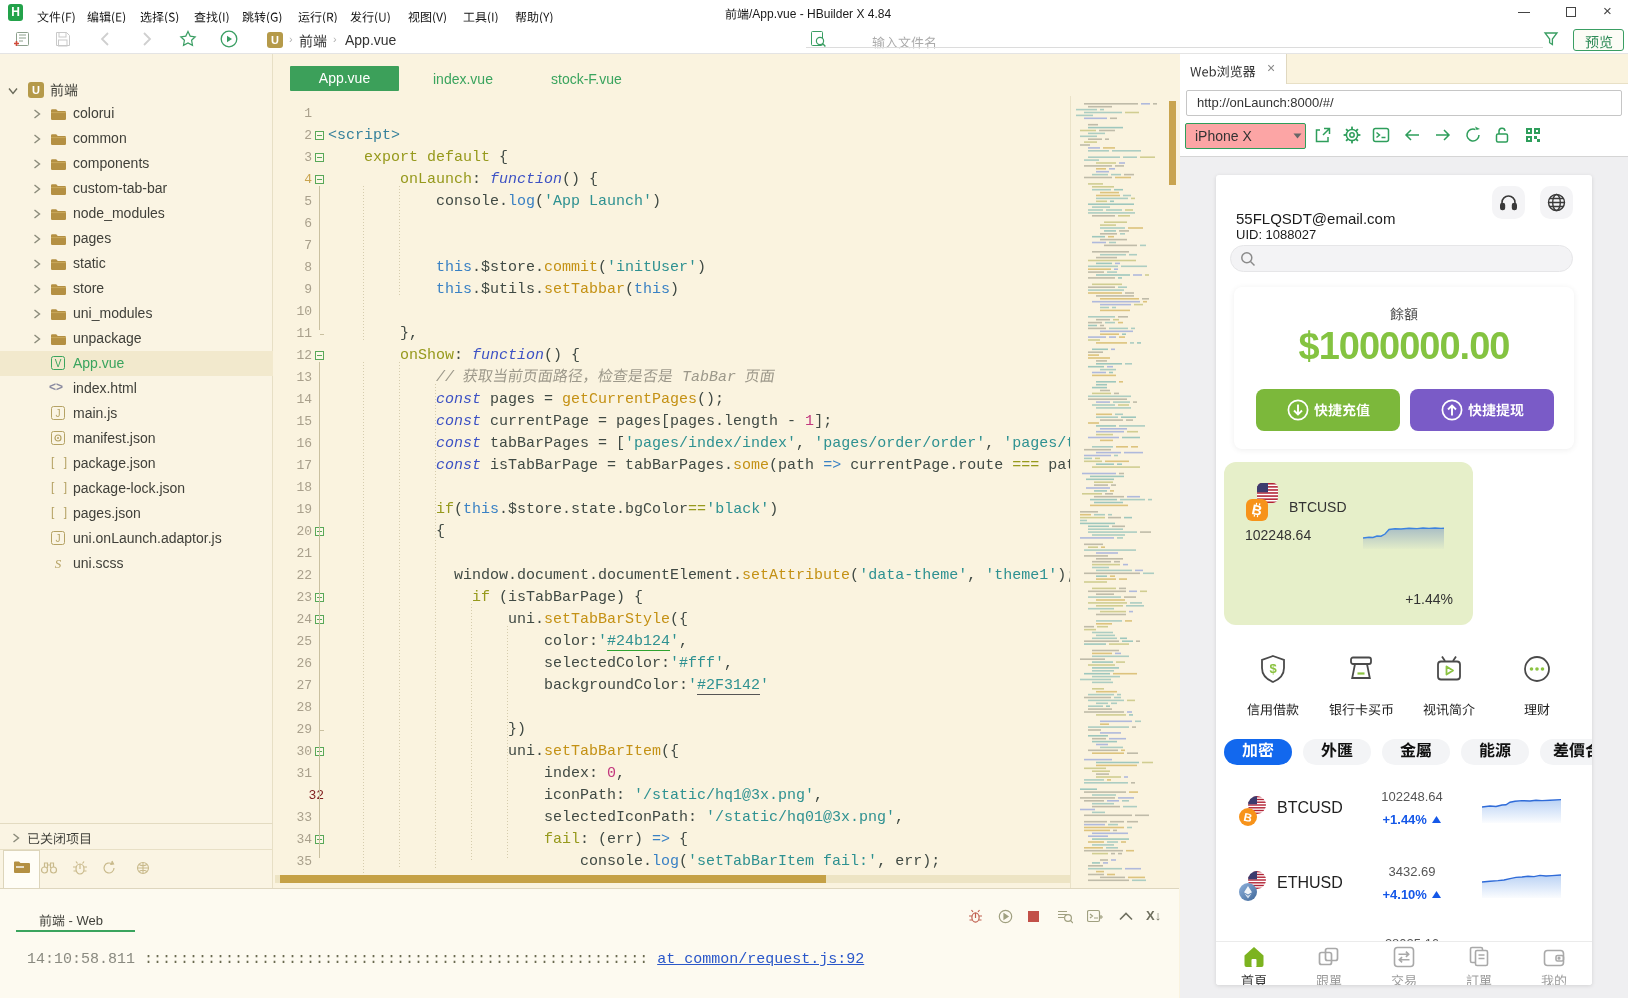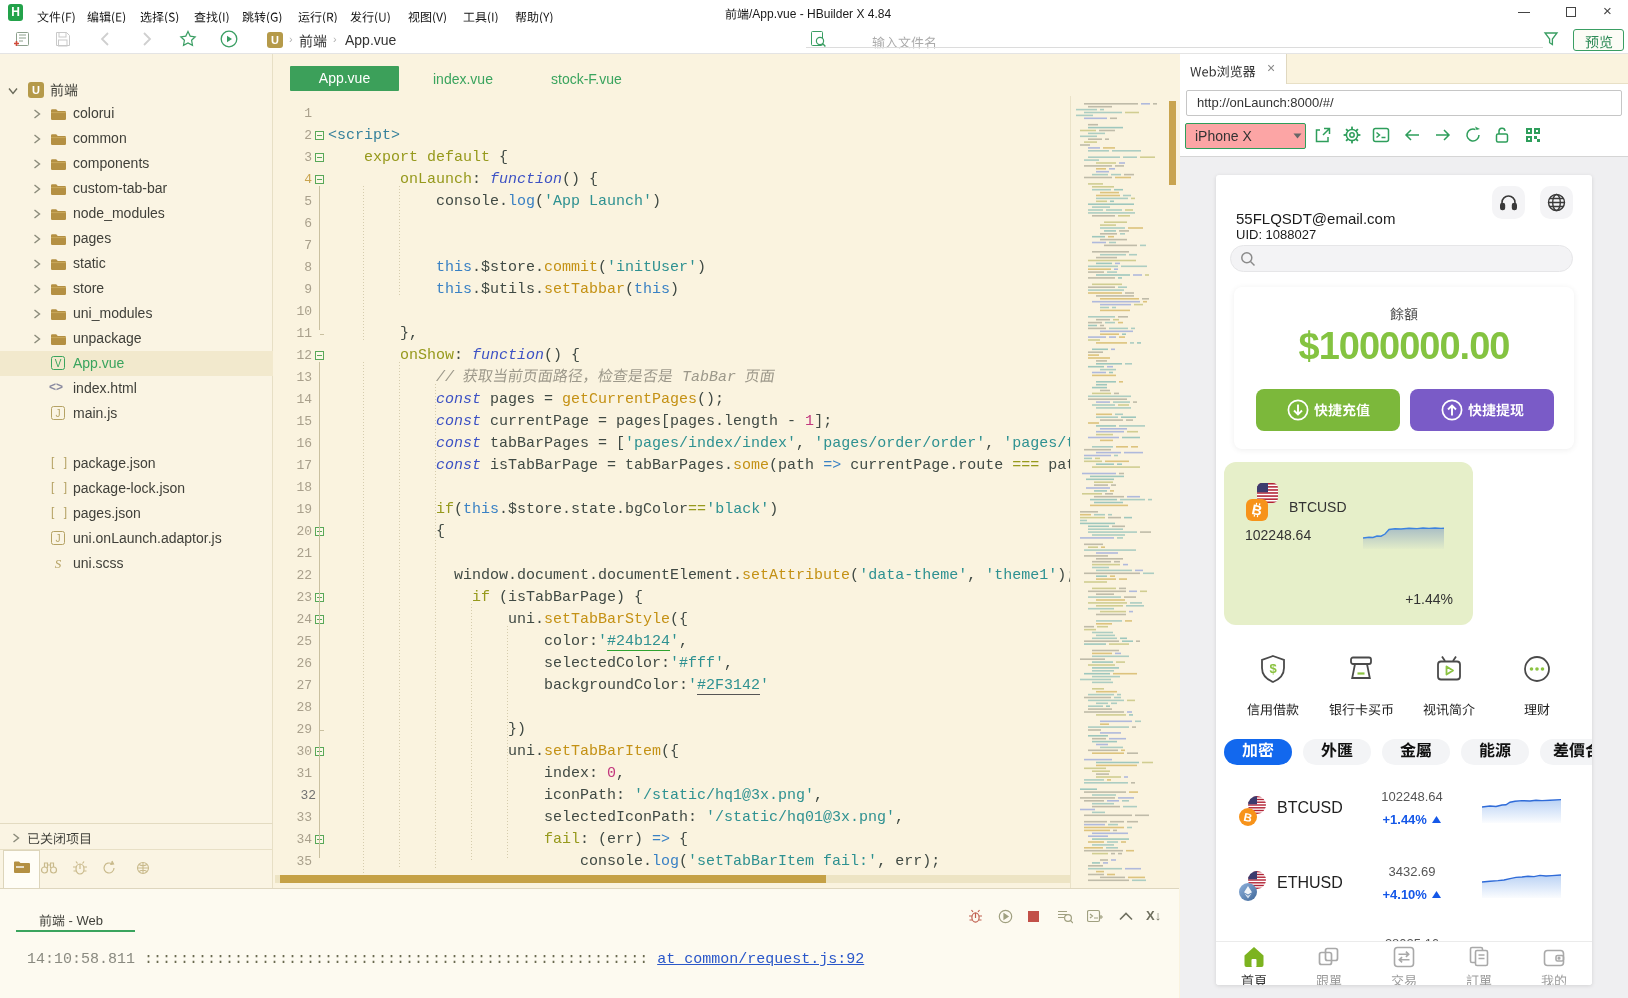--- a/index.html
+++ b/index.html
@@ -292,20 +292,28 @@
       <div class="ab" style="left:49px;top:4px;font-size:12px;font-weight:bold;color:#8A8AA0">&lt;&gt;</div>
       <span class="lbl" style="left:73px">index.html</span>
     </div>
     <div class="trow" style="top:347px">
       <svg class="ab" style="left:51px;top:5px" width="14" height="14">
         <rect x="0.5" y="0.5" width="13" height="13" rx="2" fill="none" stroke="#B5A264"></rect>
         <text x="7" y="11" font-size="10" fill="#B5A264" text-anchor="middle" font-family="Liberation Sans">J</text>
       </svg>
       <span class="lbl" style="left:73px">main.js</span>
     </div>
+    <div class="trow" style="top:372px">
+      <svg class="ab" style="left:51px;top:5px" width="14" height="14">
+        <rect x="0.5" y="0.5" width="13" height="13" rx="2" fill="none" stroke="#B5A264"></rect>
+        <circle cx="7" cy="7" r="3" fill="none" stroke="#B5A264" stroke-width="1.2"></circle>
+        <circle cx="7" cy="7" r="1" fill="#B5A264"></circle>
+      </svg>
+      <span class="lbl" style="left:73px">manifest.json</span>
+    </div>
     <div class="trow" style="top:397px">
       <div class="ab" style="left:51px;top:4px;font-size:12px;color:#B5A264;letter-spacing:3px">[&nbsp;]</div>
       <span class="lbl" style="left:73px">package.json</span>
     </div>
     <div class="trow" style="top:422px">
       <div class="ab" style="left:51px;top:4px;font-size:12px;color:#B5A264;letter-spacing:3px">[&nbsp;]</div>
       <span class="lbl" style="left:73px">package-lock.json</span>
     </div>
     <div class="trow" style="top:447px">
       <div class="ab" style="left:51px;top:4px;font-size:12px;color:#B5A264;letter-spacing:3px">[&nbsp;]</div>
@@ -427,21 +435,21 @@
     <div class="ln" style="left:0;top:555px;color:#A9A08C">24</div>
     <div class="fold" style="top:561px"></div>
     <div class="ln" style="left:0;top:577px;color:#A9A08C">25</div>
     <div class="ln" style="left:0;top:599px;color:#A9A08C">26</div>
     <div class="ln" style="left:0;top:621px;color:#A9A08C">27</div>
     <div class="ln" style="left:0;top:643px;color:#A9A08C">28</div>
     <div class="ln" style="left:0;top:665px;color:#A9A08C">29</div>
     <div class="ln" style="left:0;top:687px;color:#A9A08C">30</div>
     <div class="fold" style="top:693px"></div>
     <div class="ln" style="left:0;top:709px;color:#A9A08C">31</div>
-    <div class="ln" style="left:4px;top:731px;color:#737373">32</div>
+    <div class="ln" style="left:12px;top:731px;color:#7f1d1d">32</div>
     <div class="ln" style="left:0;top:753px;color:#A9A08C">33</div>
     <div class="ln" style="left:0;top:775px;color:#A9A08C">34</div>
     <div class="fold" style="top:781px"></div>
     <div class="ln" style="left:0;top:797px;color:#A9A08C">35</div>
     <div class="ab" style="left:45px;top:132px;width:1px;height:144px;background:#C9C0A0"></div>
     <div class="ab" style="left:45px;top:308px;width:1px;height:496px;background:#C9C0A0"></div>
     <div class="ab" style="left:46px;top:280px;width:4px;height:1px;background:#C9C0A0"></div>
     <div class="ab" style="left:46px;top:676px;width:4px;height:1px;background:#C9C0A0"></div>
     <div id="codewrap">
       <div class="ab" style="left:89px;top:90px;width:1px;height:154px;background-image:linear-gradient(#D5CCAD 1px,transparent 1px);background-size:1px 3px"></div>

